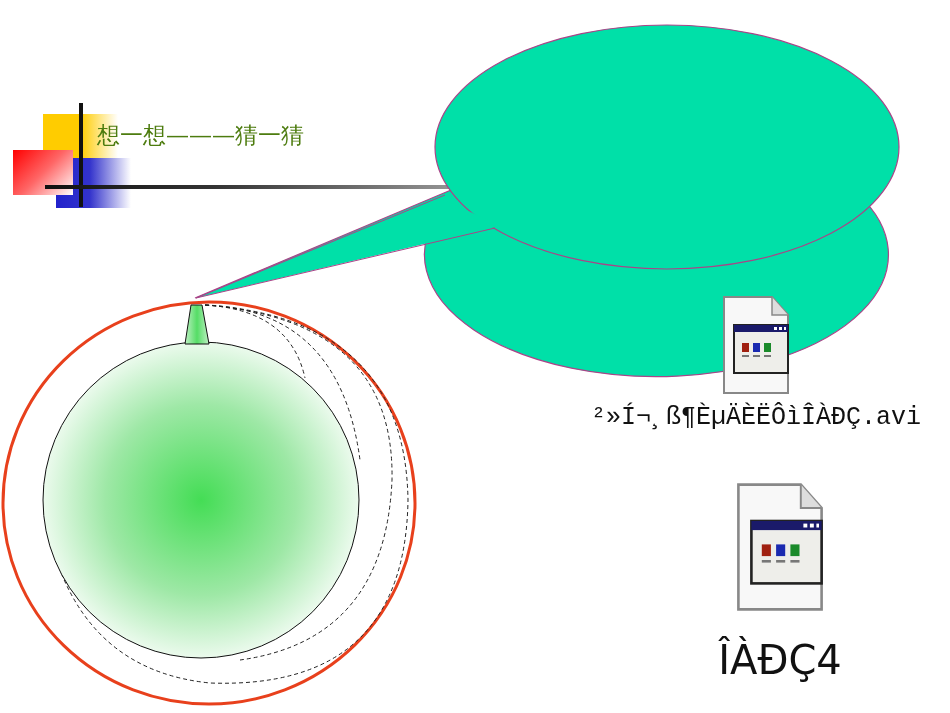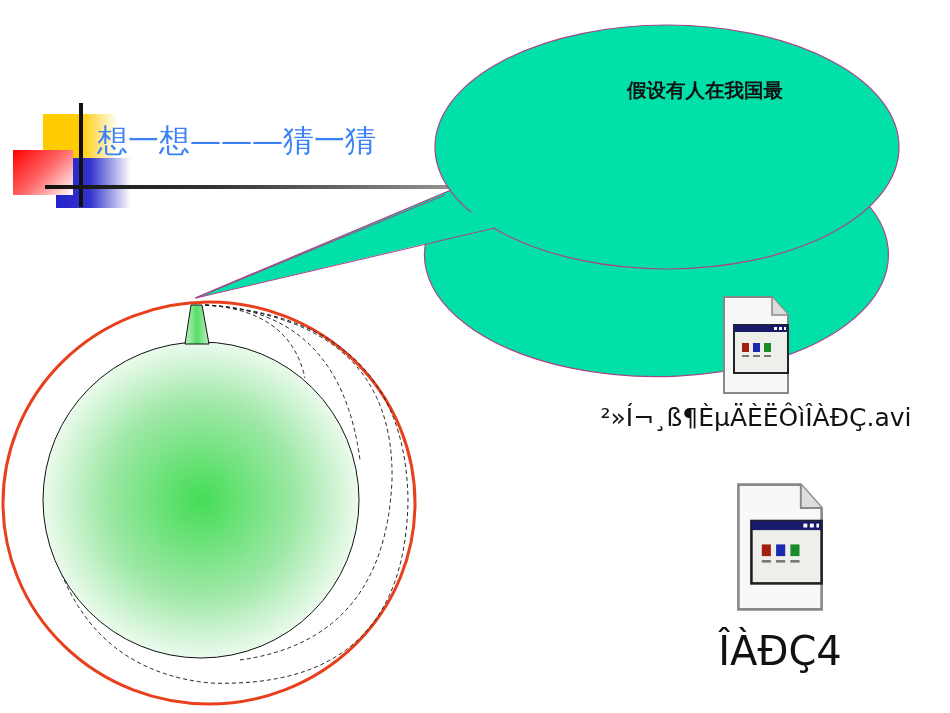--- a/index.html
+++ b/index.html
@@ -3,31 +3,31 @@
   <meta charset="utf-8">
   <style>
     html, body { margin: 0; padding: 0; background: #ffffff; }
     body { width: 950px; height: 713px; position: relative; overflow: hidden; font-family: "DejaVu Sans", sans-serif; }
     .deco { position: absolute; }
     .sq-yellow { left: 43px; top: 114px; width: 75px; height: 45px; background: linear-gradient(90deg, #ffcc00 0%, #ffcc00 50%, #ffffff 100%); }
     .sq-red { left: 13px; top: 150px; width: 60px; height: 45px; background: linear-gradient(135deg, #ff0000 0%, #ff6666 50%, #ffffff 100%); }
     .sq-blue { left: 56px; top: 158px; width: 75px; height: 50px; background: linear-gradient(90deg, #2222cc 0%, #3333cc 45%, #ffffff 100%); }
     .vline { left: 79px; top: 103px; width: 4px; height: 104px; background: #111111; }
     .hline { left: 45px; top: 185px; width: 420px; height: 4px; background: linear-gradient(90deg, #111 0%, #333 40%, #999 100%); }
-    .title { position: absolute; left: 97px; top: 120px; font-family: "DejaVu Serif", serif; font-size: 31px; color: #3b82f6; white-space: nowrap; letter-spacing: 0px; }
+    .title { position: absolute; left: 97px; top: 120px; font-family: "DejaVu Serif", serif; font-size: 23px; color: #4d7c0f; white-space: nowrap; letter-spacing: 0px; }
     svg.scene { position: absolute; left: 0; top: 0; }
     .bubble-text { position: absolute; left: 515px; top: 78px; width: 330px; font-family: "DejaVu Sans", sans-serif; font-weight: bold; font-size: 19.5px; line-height: 25px; color: #111111; }
     .bubble-text .line { display: block; white-space: nowrap; }
     .bubble-text .indent { padding-left: 112px; }
     .file { position: absolute; text-align: center; }
     .file-label { font-family: "DejaVu Sans", sans-serif; color: #111; white-space: nowrap; }
     .file1 { left: 562px; top: 295px; width: 388px; }
-    .file1 .file-label { font-size: 25px; margin-top: 4px; }
+    .file1 .file-label { font-size: 25px; margin-top: 4px; font-family: Liberation Mono, monospace; }
     .file2 { left: 690px; top: 482px; width: 180px; }
-    .file2 .file-label { font-size: 40px; margin-top: 12px; }
+    .file2 .file-label { font-size: 40px; margin-top: 21px; }
   </style>
 </head>
 <body>
 
 <div class="deco sq-yellow"></div>
 <div class="deco sq-blue"></div>
 <div class="deco sq-red"></div>
 <div class="deco vline"></div>
 <div class="deco hline"></div>
 
@@ -63,21 +63,20 @@
     <path d="M 205 305 Q 395 320 392 480 Q 385 640 240 660"></path>
     <path d="M 205 305 Q 405 318 408 500 Q 405 690 210 683 Q 100 672 60 570"></path>
   </g>
 
   <circle cx="201" cy="500" r="158" fill="url(#earthGrad)" stroke="#111" stroke-width="1"></circle>
 
   <polygon points="191,305 202,305 209,344 185,344" fill="url(#mtnGrad)" stroke="#111" stroke-width="1"></polygon>
 </svg>
 
 <div class="bubble-text">
-  <span class="line indent">假设有人在我国最</span>
 </div>
 
 <div class="file file1">
   <svg width="68" height="100" viewBox="0 0 68 100">
     <path d="M 2 2 L 50 2 L 66 20 L 66 98 L 2 98 Z" fill="#f8f8f8" stroke="#888" stroke-width="2"></path>
     <path d="M 50 2 L 50 20 L 66 20" fill="#ddd" stroke="#888" stroke-width="1.5"></path>
     <rect x="12" y="30" width="54" height="48" fill="#eeeeea" stroke="#222" stroke-width="2"></rect>
     <rect x="12" y="30" width="54" height="7" fill="#1a1a6a"></rect>
     <rect x="52" y="32" width="3" height="3" fill="#fff"></rect>
       <rect x="57" y="32" width="3" height="3" fill="#fff"></rect>

